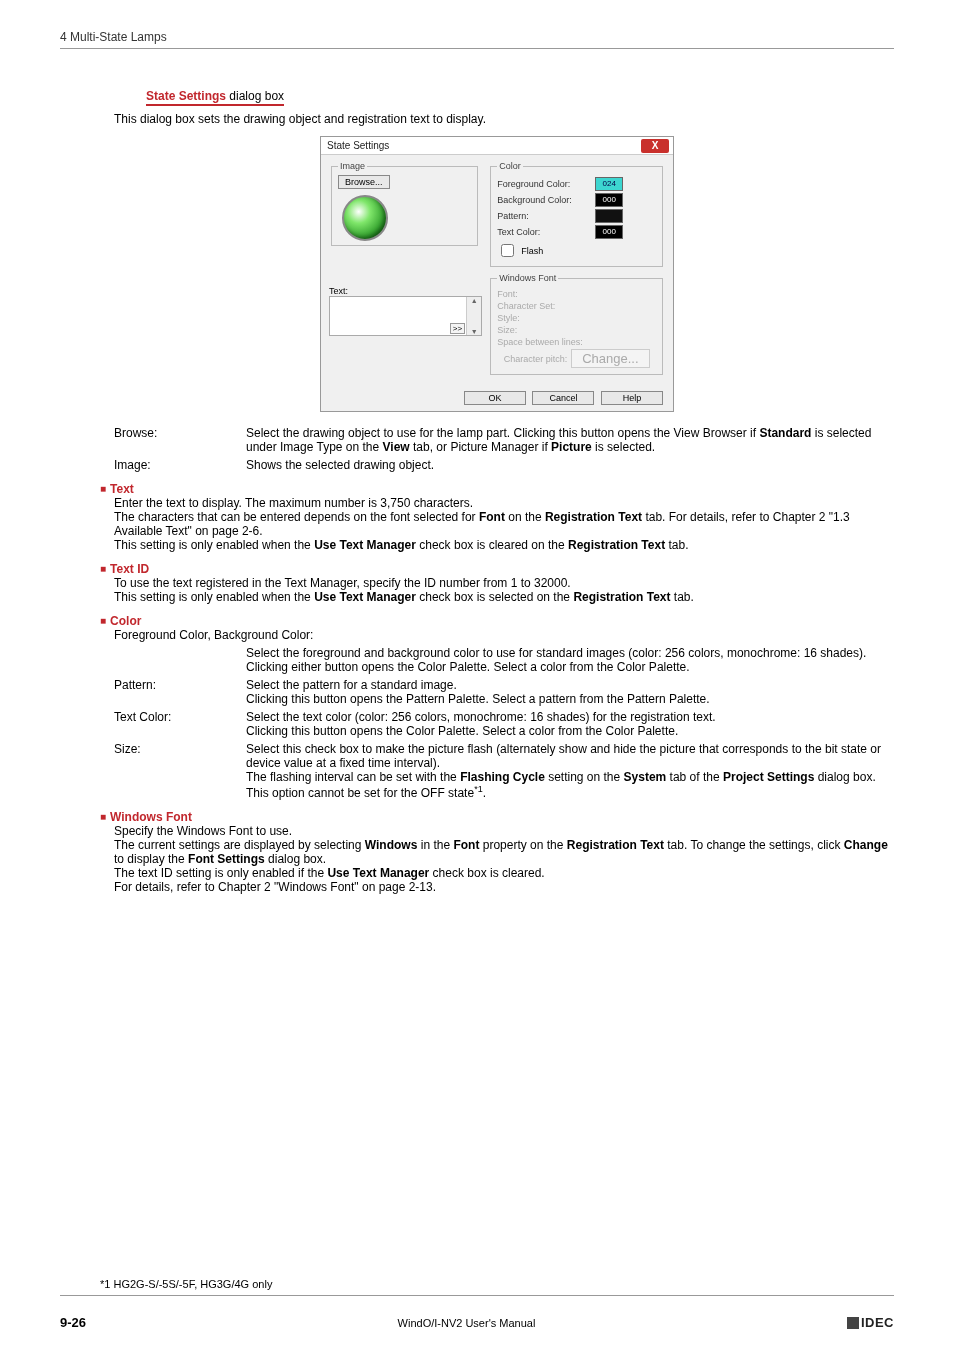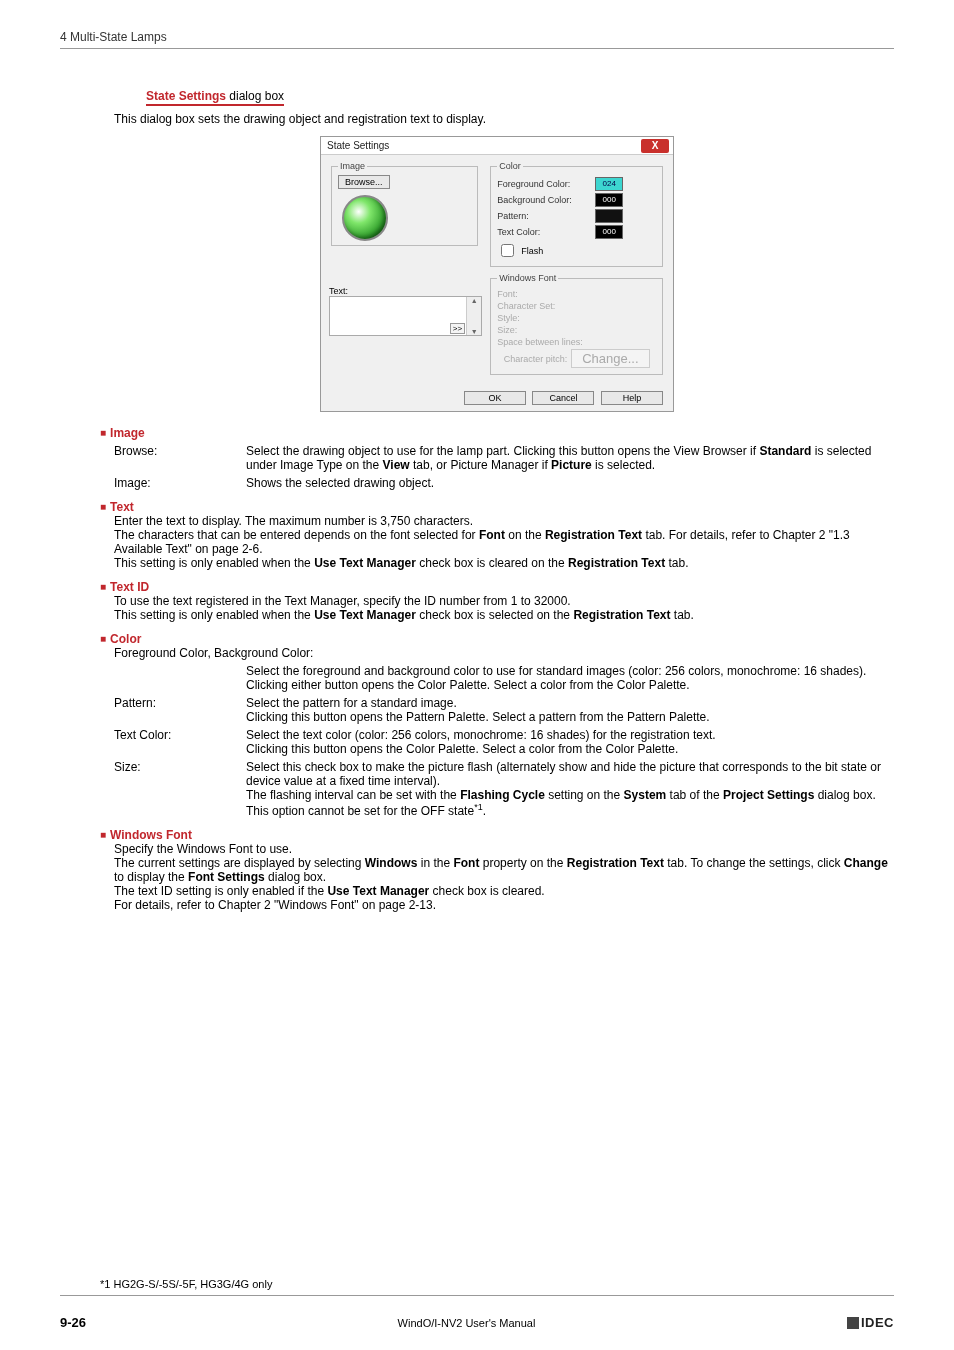--- a/index.html
+++ b/index.html
@@ -218,21 +218,20 @@
         </div>
       </div>
       <div class="dialog-footer">
         <span class="d-btn">OK</span>
         <span class="d-btn">Cancel</span>
         <span class="d-btn">Help</span>
       </div>
     </div>
 
     
-    <div class="sec-head"><span class="squaremark">■</span><span>Image</span></div>
     <div class="indent1">
       <div class="kv">
         <div class="k">Browse:</div>
         <div class="v">
           <span>Select the drawing object to use for the lamp part. Clicking this button opens the View Browser if </span><b>Standard</b><span> is selected under Image Type on the </span><b>View</b><span> tab, or Picture Manager if </span><b>Picture</b><span> is selected.</span>
         </div>
       </div>
       <div class="kv">
         <div class="k">Image:</div>
         <div class="v">Shows the selected drawing object.</div>

